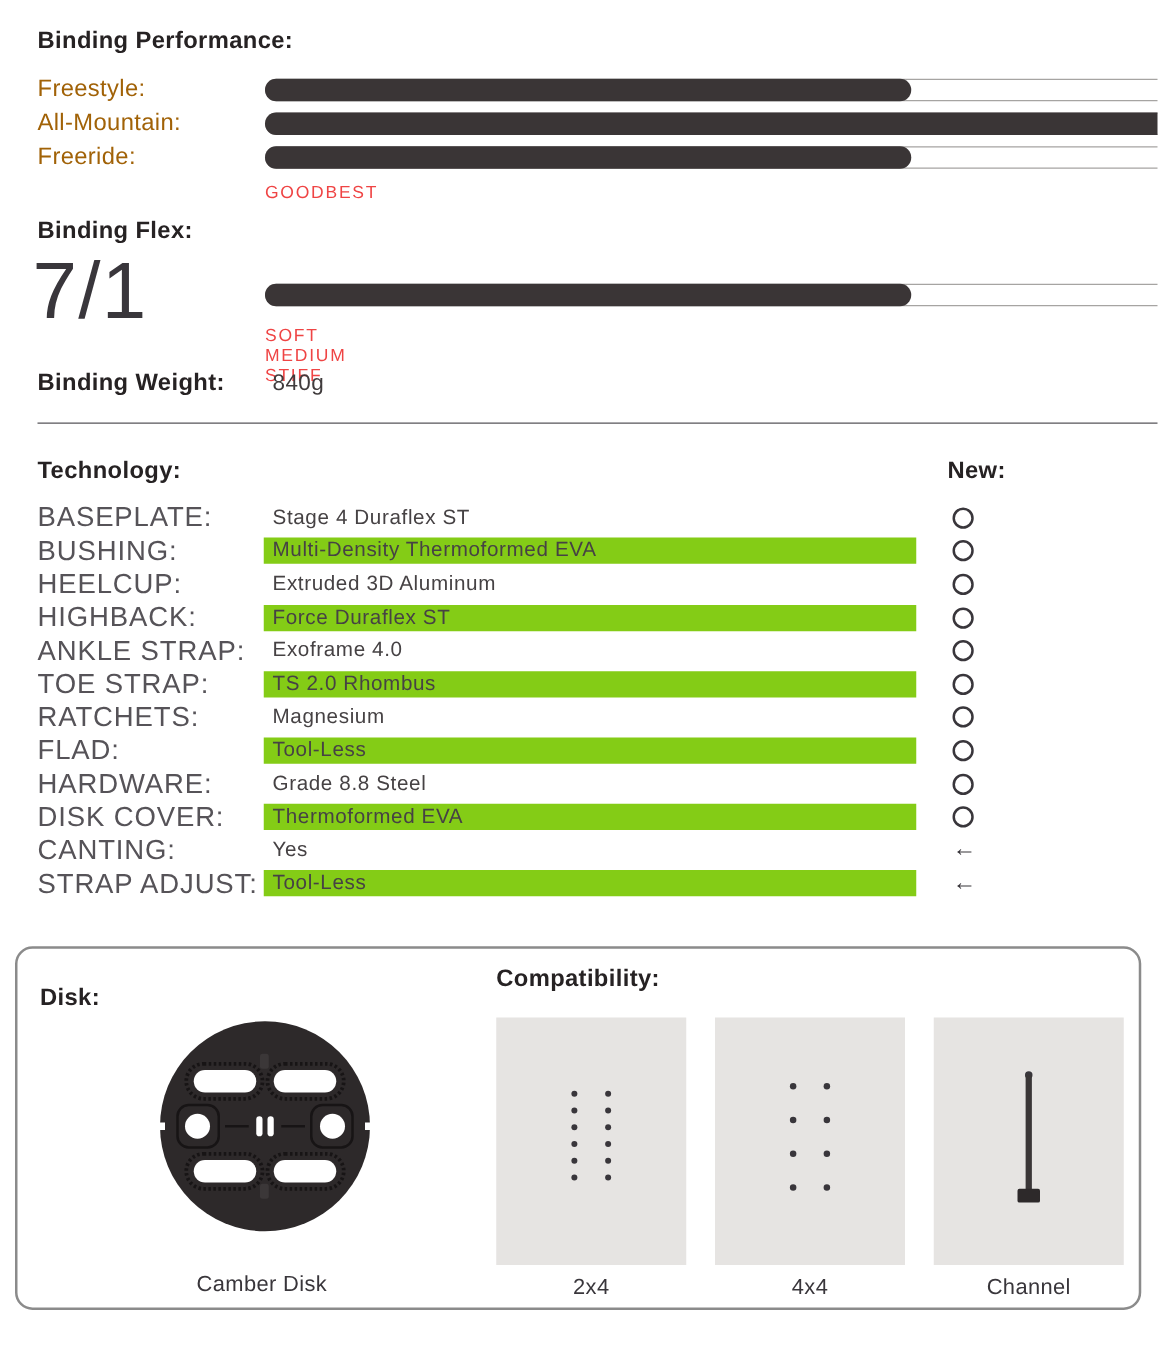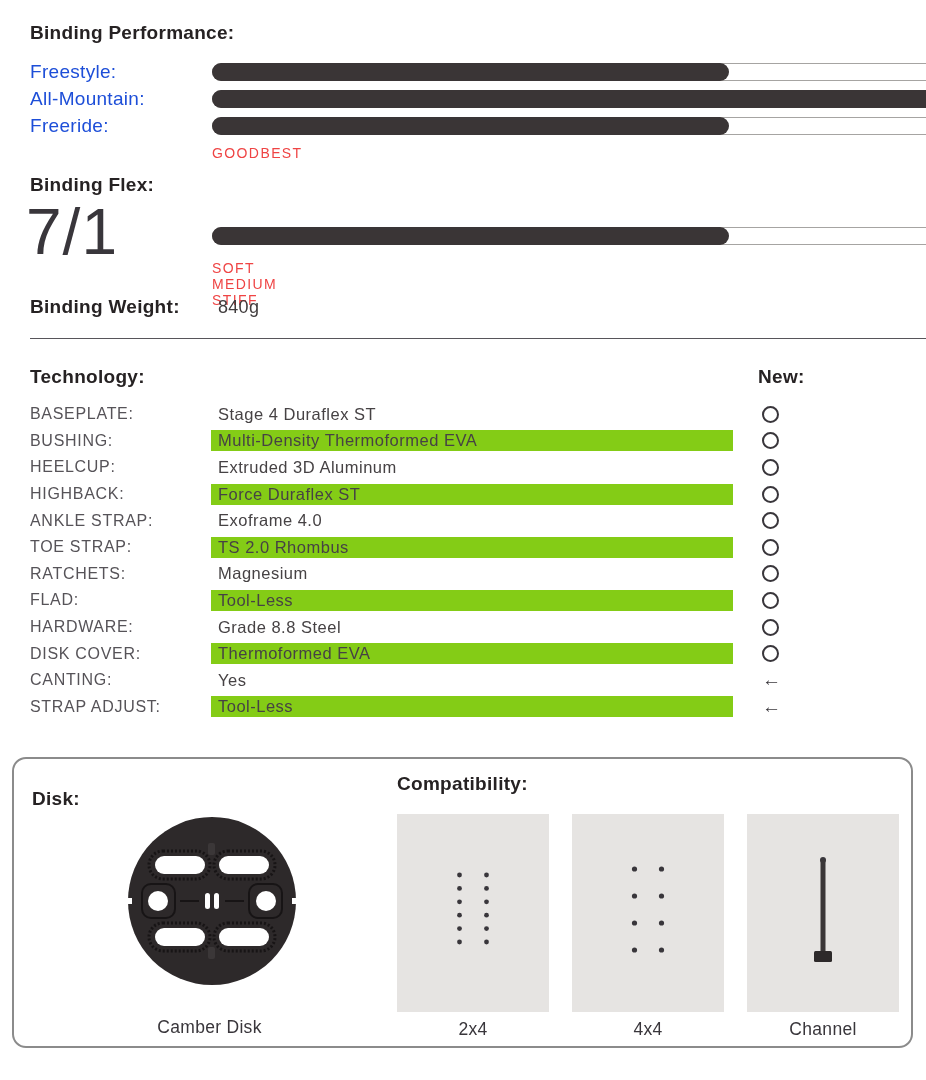--- a/index.html
+++ b/index.html
@@ -15,21 +15,21 @@
   .h{
     font-weight:bold;
     font-size:19px;
     color:#262223;
     letter-spacing:0.3px;
   }
   
   .perf-title{position:absolute;left:30px;top:22px;}
   .perf-rows{position:absolute;left:30px;top:58px;right:18px;}
   .prow{display:flex;align-items:center;height:27px;}
-  .plabel{width:182px;font-size:19px;color:#1d4ed8;letter-spacing:0.3px;}
+  .plabel{width:182px;font-size:19px;color:#a16207;letter-spacing:0.3px;}
   .bar{
     position:relative;flex:1;height:18px;
     border:1px solid #a6a4a2;border-radius:10px;
     background:#ffffff;box-sizing:border-box;
   }
   .fill{
     position:absolute;left:-1px;top:-1px;height:18px;
     background:#3a3536;border-radius:10px;
   }
   .scale{
@@ -50,21 +50,21 @@
   
   .weight{position:absolute;left:30px;top:296px;display:flex;align-items:baseline;}
   .weight .h{width:188px;}
   .weight-value{font-size:18px;color:#403c3d;letter-spacing:0.3px;}
   .divider{position:absolute;left:30px;right:18px;top:338px;border-top:1px solid #57555a;}
   
   .tech-title{position:absolute;left:30px;top:366px;}
   .new-title{position:absolute;left:758px;top:366px;}
   .tech-table{position:absolute;left:30px;right:18px;top:401px;}
   .trow{display:flex;align-items:center;height:26.6px;}
-  .tlabel{width:181px;font-size:16px;color:#565358;letter-spacing:0.7px;}
+  .tlabel{width:181px;font-size:22px;color:#565358;letter-spacing:0.7px;}
   .tvalue{
     width:522px;box-sizing:border-box;padding-left:7px;
     font-size:16.5px;color:#464244;letter-spacing:0.5px;
     height:21px;line-height:21px;
   }
   .trow.shaded .tvalue{background:#84cc16;}
   .tnew{margin-left:29px;display:flex;align-items:center;height:100%;}
   .tnew.ring{
     width:13px;height:13px;margin-top:0;
     border:2px solid #39363b;border-radius:50%;

